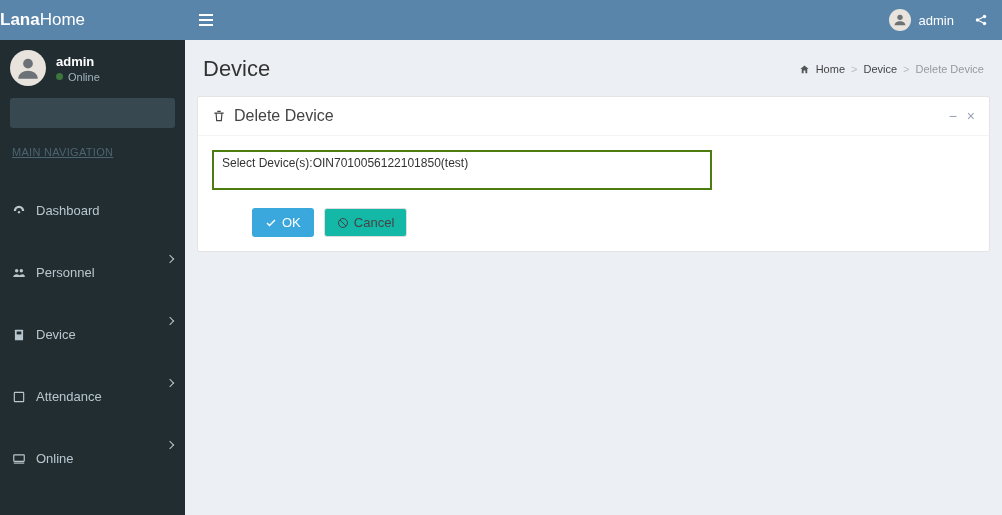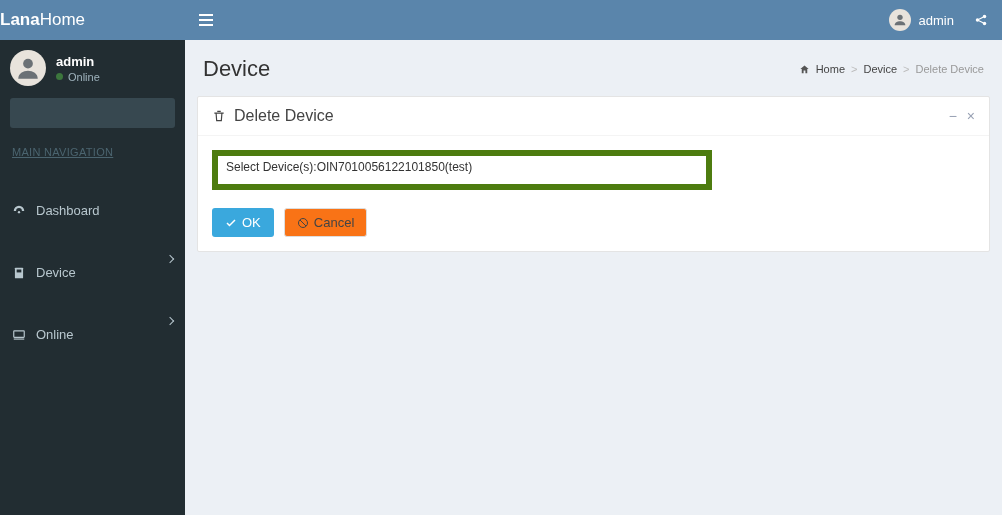--- a/index.html
+++ b/index.html
@@ -154,40 +154,40 @@
     align-items: center;
     justify-content: space-between;
     padding: 10px 14px;
     border-bottom: 1px solid #f4f4f4;
   }
   .box-title { display: flex; align-items: center; gap: 8px; font-size: 16px; color: #444; }
   .box-tools { display: flex; gap: 10px; color: #97a0b3; }
   .box-tool { cursor: pointer; font-size: 14px; line-height: 1; }
   .box-body { padding: 14px; }
   .device-select {
-    border: 6px solid #4d7c0f;
+    border: 2px solid #4d7c0f;
     width: 500px;
     min-height: 40px;
     padding: 4px 8px;
     font-size: 12px;
     color: #333;
   }
   .btn-row { display: flex; gap: 10px; margin-top: 18px; }
   .btn {
     display: inline-flex;
     align-items: center;
     gap: 5px;
     padding: 6px 12px;
     font-size: 13px;
     border-radius: 3px;
     cursor: pointer;
     border: 1px solid transparent;
   }
-  .btn-primary { background: #3aa8dd; color: #fff; }
-  .btn-default { background: #f97316; color: #444; border-color: #ddd; }
+  .btn-primary { background: #3aa8dd; color: #fff; margin-left: 40px; }
+  .btn-default { background: #14b8a6; color: #444; border-color: #ddd; }
   svg { display: block; }
 </style>
 </head>
 <body>
 
 <div class="topbar">
   <div class="logo">
     <span class="bold">Lana</span>
       <span>Home</span>
   </div>
@@ -242,34 +242,58 @@
         <span class="nav-icon">
           <svg width="14" height="14" viewBox="0 0 24 24" fill="#b8c7ce">
               <path d="M12 3a9 9 0 00-9 9h4a5 5 0 0110 0h4a9 9 0 00-9-9z"></path>
               <circle cx="12" cy="14" r="2"></circle>
             </svg>
         </span>
         <span>Dashboard</span>
       </div>
     </div>
 
+    <div class="nav-item">
+      <div class="nav-left">
+        <span class="nav-icon">
+          <svg width="14" height="14" viewBox="0 0 24 24" fill="#b8c7ce">
+              <circle cx="8" cy="8" r="3"></circle>
+              <circle cx="16" cy="8" r="3"></circle>
+              <path d="M2 19c0-3 3-5 6-5s6 2 6 5M12 19c0-3 3-5 6-5s4 2 4 5"></path>
+            </svg>
+        </span>
+        <span>Personnel</span>
+      </div>
+      <span class="chev"></span>
+    </div>
 
     <div class="nav-item">
       <div class="nav-left">
         <span class="nav-icon">
           <svg width="14" height="14" viewBox="0 0 24 24" fill="#b8c7ce">
               <rect x="5" y="3" width="14" height="18" rx="1"></rect>
               <rect x="8" y="6" width="8" height="5" fill="#222d32"></rect>
             </svg>
         </span>
         <span>Device</span>
       </div>
       <span class="chev"></span>
     </div>
 
+    <div class="nav-item">
+      <div class="nav-left">
+        <span class="nav-icon">
+          <svg width="14" height="14" viewBox="0 0 24 24" fill="none" stroke="#b8c7ce" stroke-width="2">
+              <rect x="4" y="4" width="16" height="16" rx="1"></rect>
+            </svg>
+        </span>
+        <span>Attendance</span>
+      </div>
+      <span class="chev"></span>
+    </div>
 
     <div class="nav-item">
       <div class="nav-left">
         <span class="nav-icon">
           <svg width="14" height="14" viewBox="0 0 24 24" fill="none" stroke="#b8c7ce" stroke-width="2">
               <rect x="3" y="5" width="18" height="11" rx="1"></rect>
               <path d="M3 19h18"></path>
             </svg>
         </span>
         <span>Online</span>

